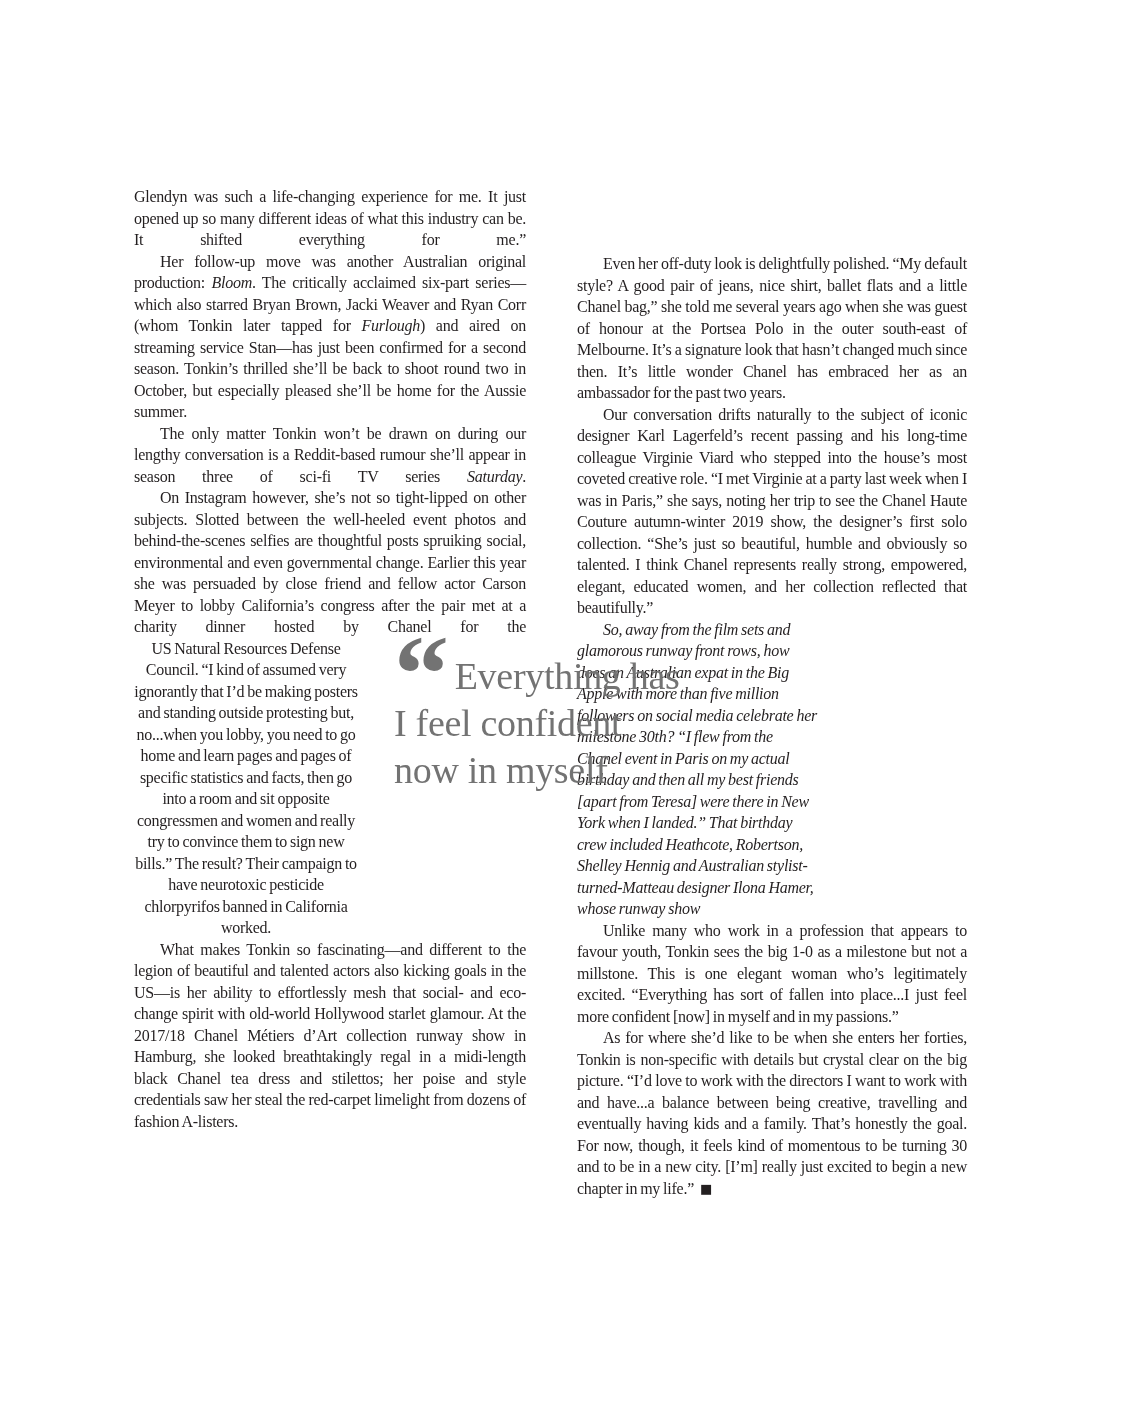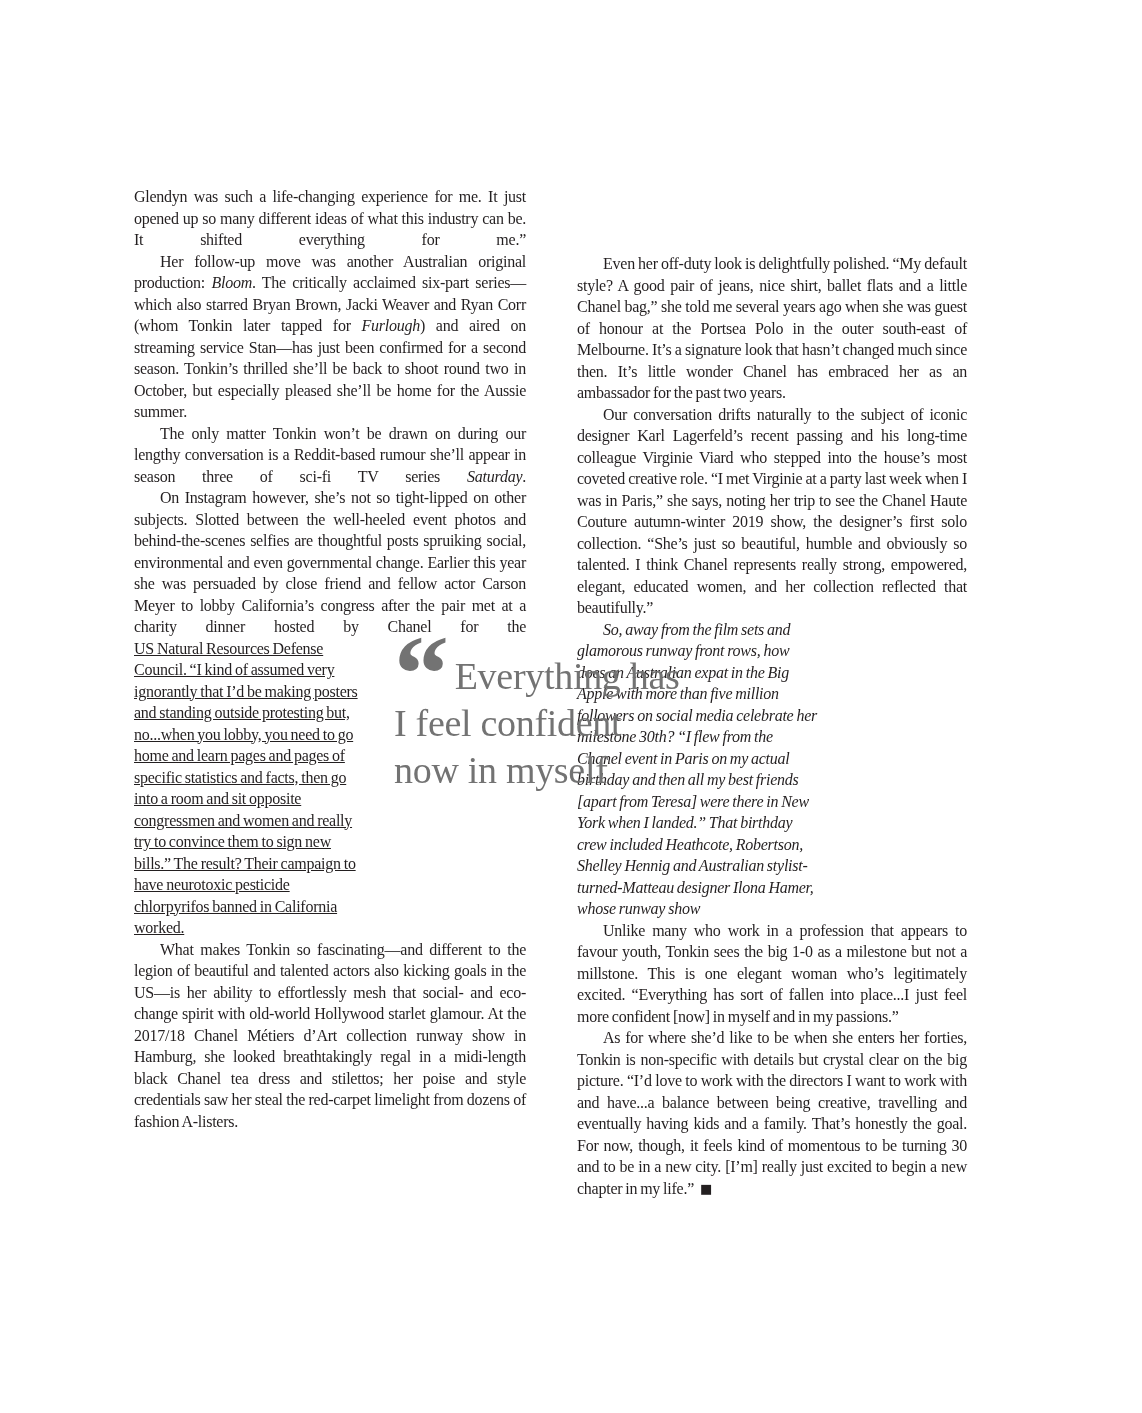--- a/index.html
+++ b/index.html
@@ -17,21 +17,21 @@
     position:absolute;
     font-size:16px;
     line-height:21.5px;
     letter-spacing:-0.25px;
     word-spacing:-0.8px;
   }
   #left-col{left:134px;top:186px;width:392px;}
   #right-col{left:577px;top:253px;width:390px;}
   .block{text-align:justify;}
   .block.justify-last{text-align-last:justify;}
-  .block.narrow-left{width:224px;min-height:300px;text-align:left;text-decoration:underline;}
+  .block.narrow-left{width:224px;min-height:300px;text-align:center;}
   .block.narrow-right{width:242px;min-height:290px;text-align:left;font-style:italic;}
   .para{margin:0;}
   .para.indent{text-indent:26px;}
   .italic{font-style:italic;font-family:Liberation Serif, serif;}
   .end-mark{
     font-family:"DejaVu Sans", sans-serif;
     font-size:13px;
     letter-spacing:0;
     margin-left:6px;
     vertical-align:1px;

